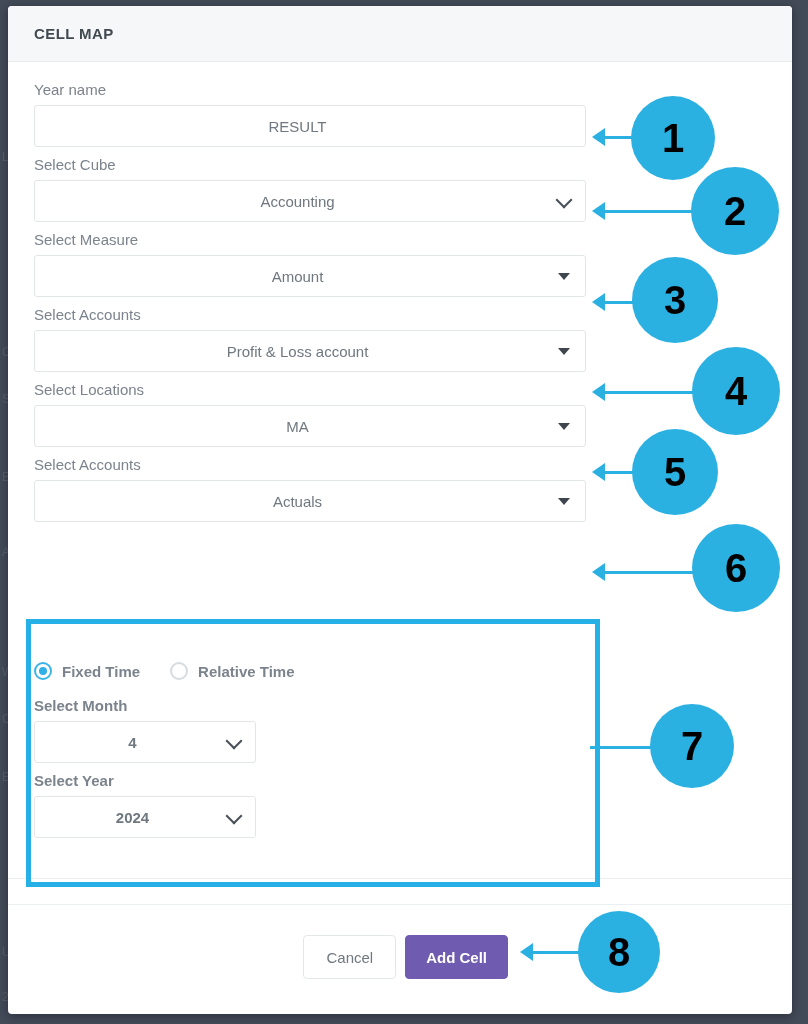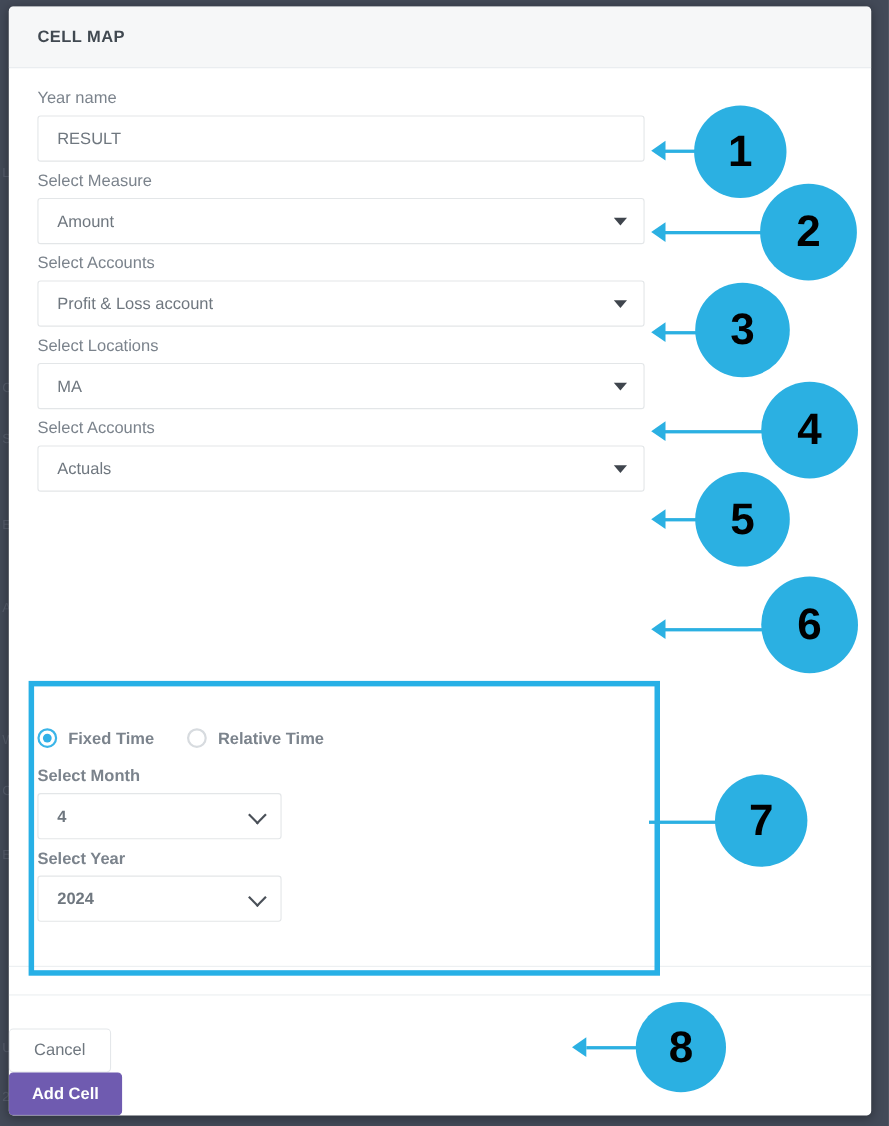--- a/index.html
+++ b/index.html
@@ -82,20 +82,21 @@
     height: 42px;
     box-sizing: border-box;
     border: 1px solid #e3e6e8;
     border-radius: 3px;
     background: #fff;
     display: flex;
     align-items: center;
     padding: 0 42px 0 17px;
     font-size: 15px;
     color: #6f777f;
+    justify-content: center;
   }
   .control.small {
     width: 222px;
     height: 42px;
   }
   .control .value {
     font-size: 15px;
     color: #6f777f;
     line-height: 1;
   }
@@ -207,21 +208,20 @@
     position: absolute;
     left: 0;
     top: 899px;
     width: 784px;
     height: 109px;
     display: flex;
     align-items: flex-start;
     justify-content: flex-end;
     padding: 30px 284px 0 0;
     box-sizing: border-box;
-    flex-direction: column;
   }
   .btn {
     font-size: 15px;
     border-radius: 4px;
     cursor: pointer;
     box-sizing: border-box;
     display: inline-flex;
     align-items: center;
     justify-content: center;
   }
@@ -298,20 +298,27 @@
 
   <div id="modal-body">
 
     <div class="field">
       <label class="field-label">Year name</label>
       <div class="control">
         <span class="value">RESULT</span>
       </div>
     </div>
 
+    <div class="field">
+      <label class="field-label">Select Cube</label>
+      <div class="control">
+        <span class="value">Accounting</span>
+        <span class="chev"></span>
+      </div>
+    </div>
 
     <div class="field">
       <label class="field-label">Select Measure</label>
       <div class="control">
         <span class="value">Amount</span>
         <span class="tri"></span>
       </div>
     </div>
 
     <div class="field">

